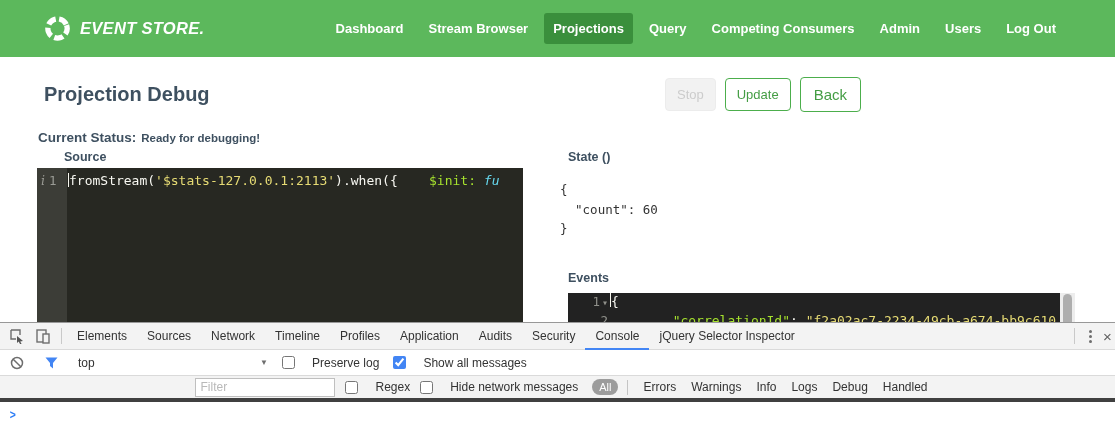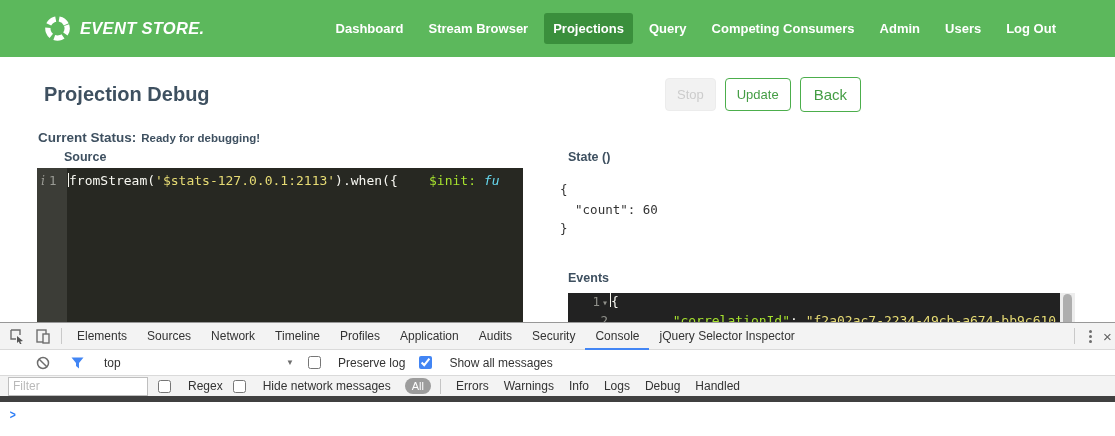--- a/index.html
+++ b/index.html
@@ -65,28 +65,28 @@
   .dt-iconbtn { width:26px; height:26px; display:flex; align-items:center; justify-content:center; cursor:pointer; }
   .dt-divider { width:1px; height:16px; background:#c9c9c9; margin:0 5px; }
   .dt-tab { height:27px; line-height:26px; padding:0 10px; cursor:pointer; white-space:nowrap; }
   .dt-tab.active { border-bottom:2px solid #4285f4; }
   .dt-spacer { flex:1; }
   .dt-kebab { display:flex; flex-direction:column; gap:2px; padding:0 9px; cursor:pointer; }
   .dt-kebab i { width:3px; height:3px; background:#6e6e6e; border-radius:50%; }
   .dt-close { font-size:15px; color:#5f5f5f; padding:0 2px; cursor:pointer; width:14px; overflow:hidden; }
 
   .dt-toolbar { height:26px; background:#fff; border-bottom:1px solid #dadada;
-    display:flex; align-items:center;padding-left:26px; }
+    display:flex; align-items:center; }
   .frame-select { display:flex; align-items:center; width:190px; margin-left:14px; cursor:pointer; }
   .frame-select .caret { margin-left:auto; font-size:8px; color:#6e6e6e; }
   .cb-group { display:flex; align-items:center; margin-left:14px; gap:17px; cursor:pointer; }
   .cb-group input { width:13px; height:13px; accent-color:#4285f4; }
 
-  .dt-filterbar { height:26px; background:#f3f3f3; border-bottom:6px solid #404040;
-    display:flex; align-items:center; }
+  .dt-filterbar { height:26px; background:#f3f3f3; border-bottom:4px solid #404040;
+    display:flex; align-items:center;justify-content:center; }
   .filter-input { margin-left:8px; width:140px; height:19px; border:1px solid #bfbfbf; background:#fff;
     font-size:12px; padding:0 4px; font-family:"Liberation Sans", sans-serif; }
   .filter-input::placeholder { color:#b9b9b9; }
   .level-pill { background:#9c9c9c; color:#fff; border-radius:9px; padding:2px 7px; font-size:11px;
     margin-left:14px; cursor:pointer; }
   .level { margin-left:15px; cursor:pointer; white-space:nowrap; }
   .lv-divider { width:1px; height:15px; background:#c4c4c4; margin-left:9px; }
 
   .dt-console { height:31px; background:#fff; position:relative; }
   .console-prompt { position:absolute; left:9px; top:5px; color:#2b7cf6; font-weight:bold;

